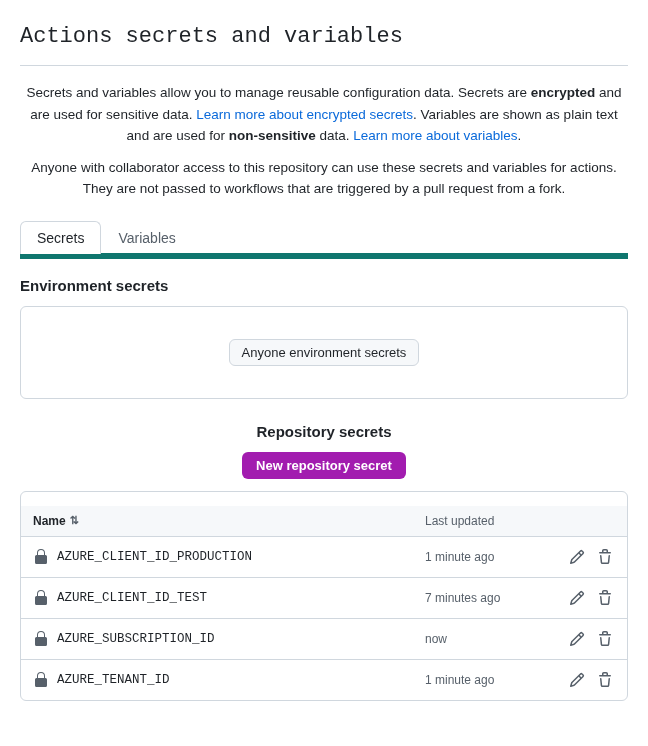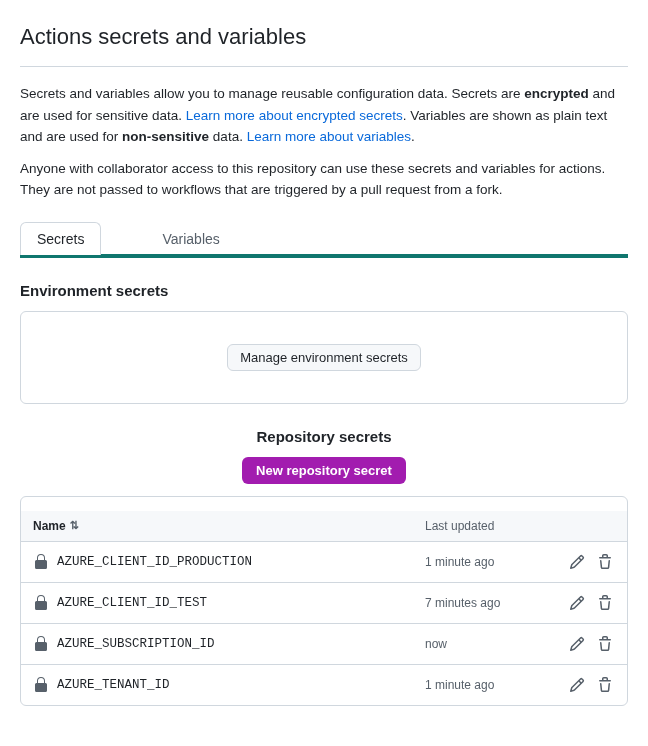--- a/index.html
+++ b/index.html
@@ -9,45 +9,46 @@
       color: #1f2328;
       background: #ffffff;
       padding: 24px 20px;
       width: 648px;
     }
     .page-title {
       font-size: 22px;
       font-weight: 400;
       color: #1f2328;
       margin-bottom: 16px;
+      font-family: Liberation Mono, monospace;
     }
     .divider {
       border: none;
       border-top: 1px solid #d0d7de;
       margin-bottom: 16px;
     }
     .description {
       font-size: 13.5px;
       color: #1f2328;
       line-height: 1.6;
       margin-bottom: 10px;
+      text-align: center;
     }
     .description a {
       color: #0969da;
       text-decoration: none;
     }
     .description strong {
       font-weight: 600;
     }
     .tabs {
       display: flex;
-      border-bottom: 4px solid #0f766e;
+      border-bottom: 6px solid #0f766e;
       margin-top: 20px;
-      margin-bottom: 24px;
-      gap: 44px;
+      margin-bottom: 18px;
     }
     .tab {
       padding: 8px 16px;
       font-size: 14px;
       cursor: pointer;
       border: 1px solid transparent;
       border-bottom: none;
       border-radius: 6px 6px 0 0;
       color: #1f2328;
       background: none;
@@ -201,21 +202,21 @@
 <p class="description">Anyone with collaborator access to this repository can use these secrets and variables for actions. They are not passed to workflows that are triggered by a pull request from a fork.</p>
 
 <div class="tabs">
   <button class="tab active">Secrets</button>
   <button class="tab inactive">Variables</button>
 </div>
 
 <div>
   <h2 class="section-title">Environment secrets</h2>
   <div class="env-secrets-box">
-    <button class="manage-btn">Manage environment secrets</button>
+    <button class="manage-btn">Anyone environment secrets</button>
   </div>
 </div>
 
 <div>
   <div class="repo-secrets-header">
     <h2 class="section-title">Repository secrets</h2>
     <button class="new-secret-btn">New repository secret</button>
   </div>
 
   <div class="secrets-table">

